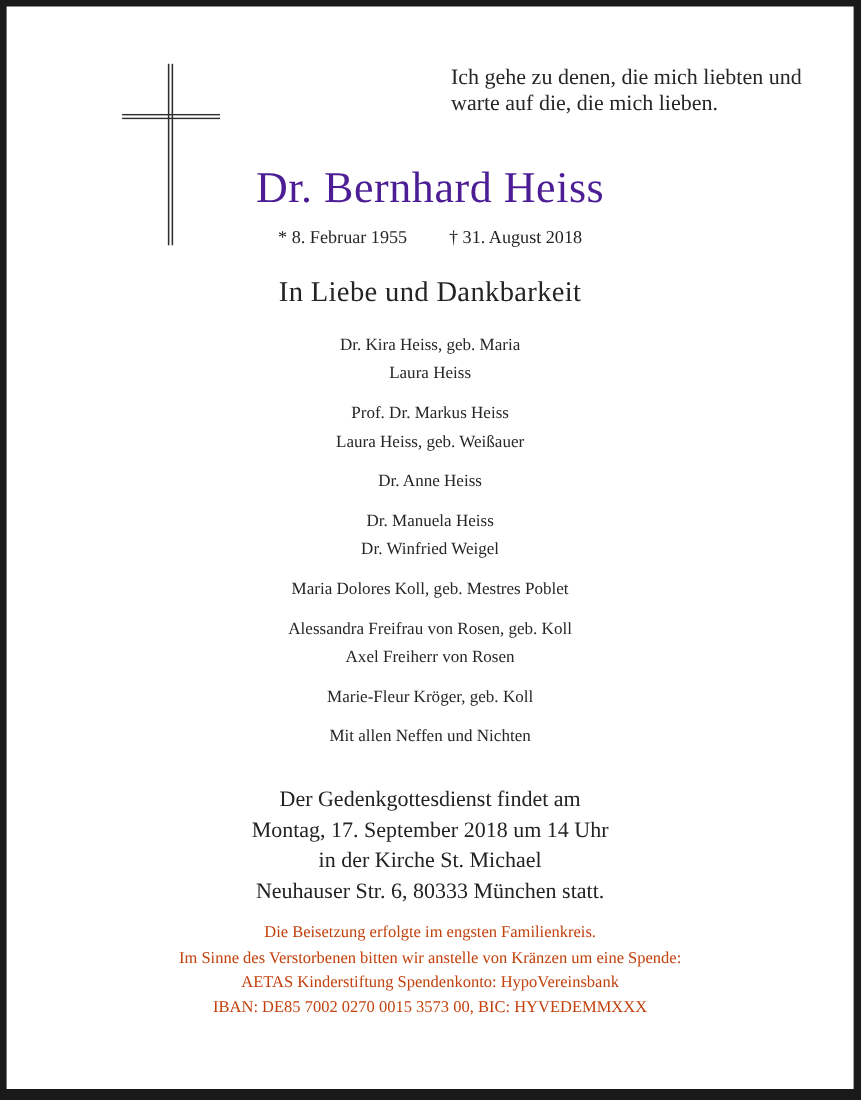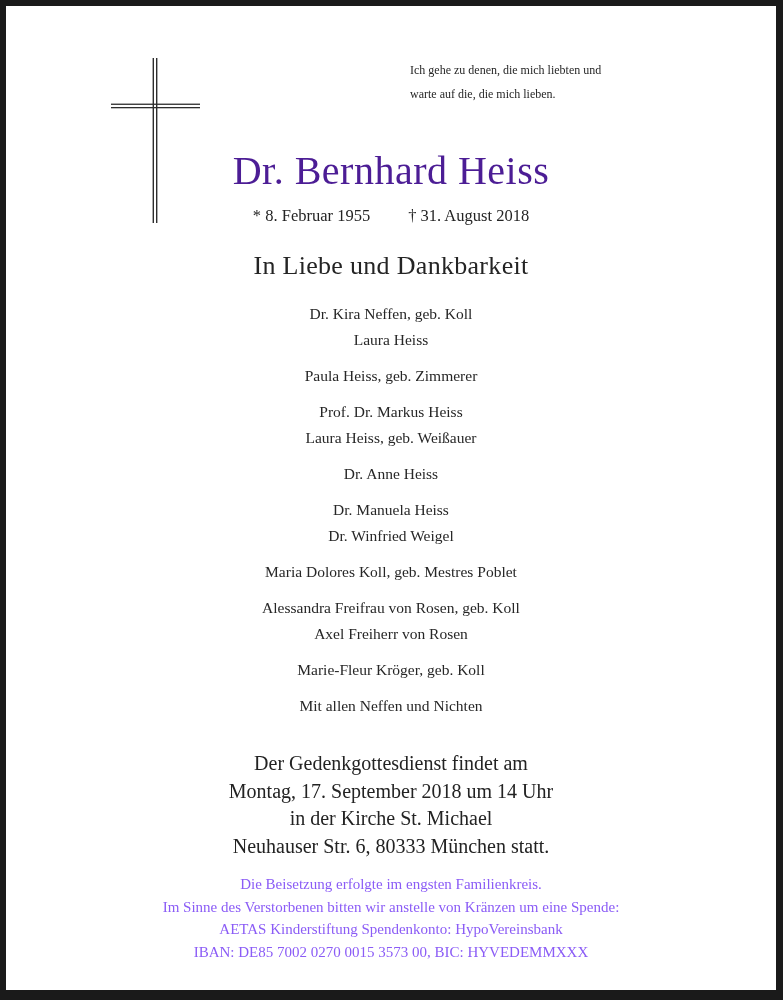--- a/index.html
+++ b/index.html
@@ -30,21 +30,21 @@
   }
   .cross {
     position: absolute;
     left: 104px;
     top: 51px;
   }
   .epitaph {
     position: absolute;
     left: 404px;
     top: 52px;
-    font-size: 12px;
+    font-size: 20px;
     line-height: 24px;
     color: #262626;
     text-align: left;
     white-space: nowrap;
   }
   .title {
     margin: 143px 0 0 0;
     font-size: 40px;
     line-height: 44px;
     font-weight: normal;
@@ -84,21 +84,21 @@
     font-size: 20px;
     line-height: 27.5px;
     text-align: center;
     color: #232323;
   }
   .notes {
     margin-top: 13px;
     font-size: 15px;
     line-height: 22.5px;
     text-align: center;
-    color: #8b5cf6;
+    color: #c2410c;
   }
 </style>
 </head>
 <body>
 
 <div class="page">
 
   <span class="cross">
     <svg width="92" height="168" viewBox="0 0 92 168" xmlns="http://www.w3.org/2000/svg">
       <g fill="#2e2e2e">
@@ -119,25 +119,22 @@
 
   <div class="dates">
     <span>* 8. Februar 1955</span>
     <span>† 31. August 2018</span>
   </div>
 
   <h2 class="dedication">In Liebe und Dankbarkeit</h2>
 
   <div class="mourners">
     <div class="mourner-group">
-      <div>Dr. Kira Neffen, geb. Koll</div>
+      <div>Dr. Kira Heiss, geb. Maria</div>
       <div>Laura Heiss</div>
-    </div>
-    <div class="mourner-group">
-      <div>Paula Heiss, geb. Zimmerer</div>
     </div>
     <div class="mourner-group">
       <div>Prof. Dr. Markus Heiss</div>
       <div>Laura Heiss, geb. Weißauer</div>
     </div>
     <div class="mourner-group">
       <div>Dr. Anne Heiss</div>
     </div>
     <div class="mourner-group">
       <div>Dr. Manuela Heiss</div>

